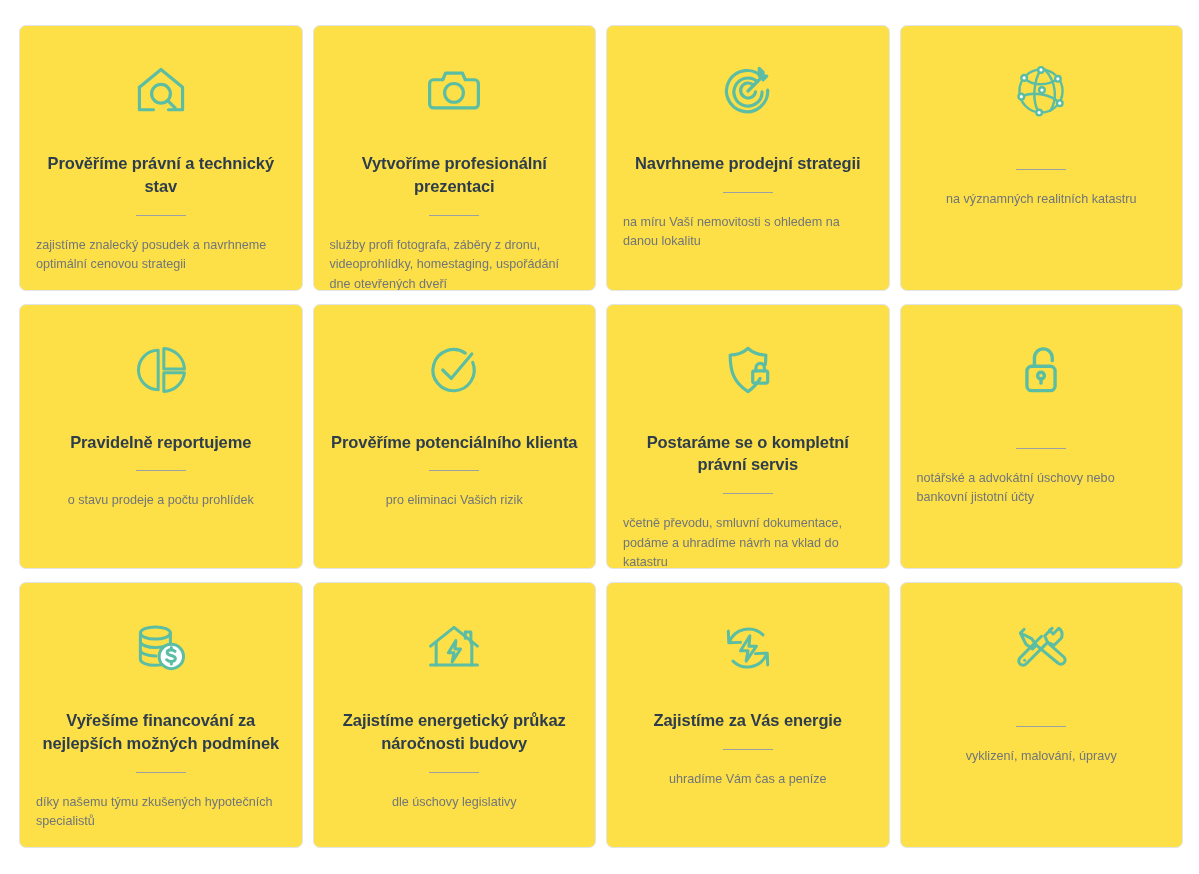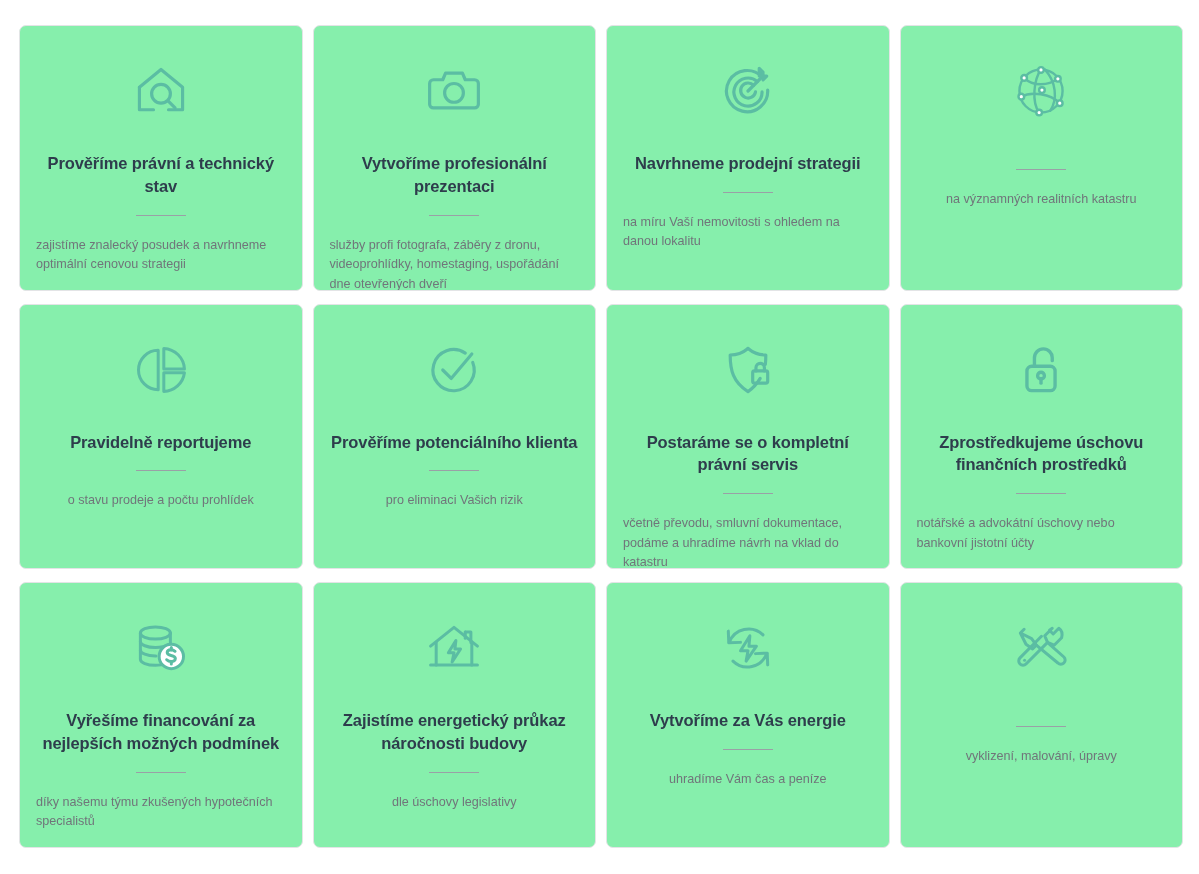--- a/index.html
+++ b/index.html
@@ -19,21 +19,21 @@
     height: 874px;
     padding: 25px 16px 26px 19px;
     display: grid;
     grid-template-columns: repeat(4, 1fr);
     grid-template-rows: repeat(3, 1fr);
     column-gap: 10px;
     row-gap: 13px;
   }
   .service-card {
     box-sizing: border-box;
-    background: #86efac;
+    background: #fde047;
     border: 1px solid #e3e4e6;
     border-radius: 7px;
     display: flex;
     flex-direction: column;
     align-items: center;
     padding: 34px 16px 18px 16px;
     overflow: hidden;
   }
   .card-icon {
     width: 62px;
@@ -206,21 +206,20 @@
   <div class="service-card">
     <div class="card-icon">
       <svg viewBox="0 0 64 64" fill="none" stroke="#5bbda3" stroke-width="3.6" stroke-linecap="round" stroke-linejoin="round">
         <rect x="17" y="28" width="30" height="26" rx="5"></rect>
         <path d="M25 28 V19 a9.5 9.5 0 0 1 19 0 V22"></path>
         <circle cx="32" cy="38" r="3.6"></circle>
         <path d="M32 41 V46"></path>
       </svg>
     </div>
     <div class="card-body">
-      <div class="card-title">Zprostředkujeme úschovu finančních prostředků</div>
       <div class="card-divider"></div>
       <div class="card-desc">notářské a advokátní úschovy nebo bankovní jistotní účty</div>
     </div>
   </div>
 
   <div class="service-card">
     <div class="card-icon">
       <svg viewBox="0 0 64 64" fill="none" stroke="#5bbda3" stroke-width="3.2" stroke-linecap="round" stroke-linejoin="round">
         <ellipse cx="26" cy="16" rx="16" ry="6.5"></ellipse>
         <path d="M10 16 V44 c0 3.6 7.2 6.5 16 6.5 c2.2 0 4.3 -0.2 6.2 -0.5"></path>
@@ -263,21 +262,21 @@
     <div class="card-icon">
       <svg viewBox="0 0 64 64" fill="none" stroke="#5bbda3" stroke-width="3.2" stroke-linecap="round" stroke-linejoin="round">
         <path d="M12 26 A22 22 0 0 1 48 18"></path>
         <path d="M52 38 A22 22 0 0 1 16 46"></path>
         <path d="M11 14 L11.5 26.5 L24 26"></path>
         <path d="M53 50 L52.5 37.5 L40 38"></path>
         <path d="M34 19 L24 35 H32 L30 46 L41 30 H33 Z"></path>
       </svg>
     </div>
     <div class="card-body">
-      <div class="card-title">Vytvoříme za Vás energie</div>
+      <div class="card-title">Zajistíme za Vás energie</div>
       <div class="card-divider"></div>
       <div class="card-desc">uhradíme Vám čas a peníze</div>
     </div>
   </div>
 
   <div class="service-card">
     <div class="card-icon">
       <svg viewBox="0 0 64 64" fill="none" stroke="#5bbda3" stroke-width="3.2" stroke-linecap="round" stroke-linejoin="round">
         <path d="M44 11 L36 19 L39 26 L46 29 L54 21 C55 17 54 13 51 11 L45 17 L41 13 Z" fill="none"></path>
         <path d="M39 26 L16 49 a4.5 4.5 0 0 1 -6.4 0 a4.5 4.5 0 0 1 0 -6.4 L32.5 19.5"></path>

